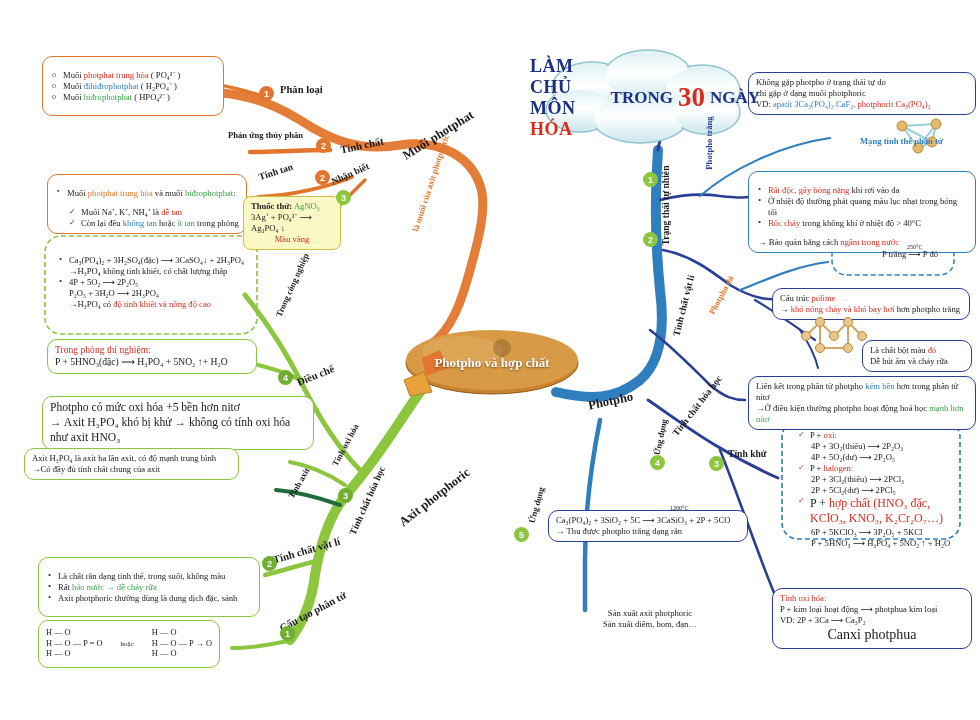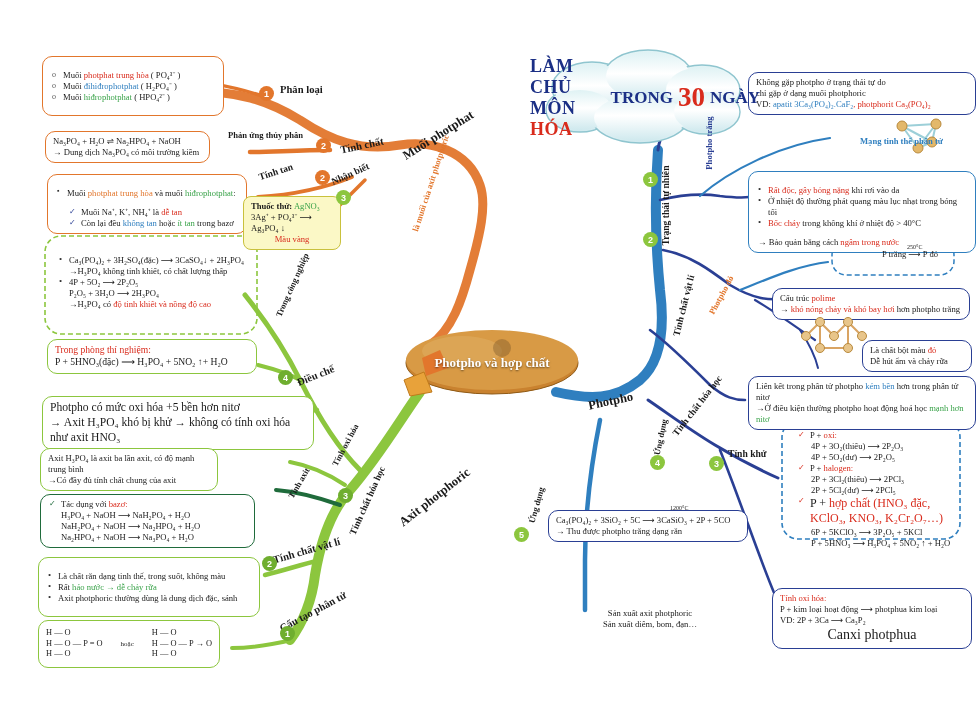--- a/index.html
+++ b/index.html
@@ -175,32 +175,28 @@
   </div>
 
   <div class="box bx-orange t9" style="left:42px;top:56px;width:182px;">
     <ul class="circ">
       <li><span>Muối </span><span class="red">photphat trung hòa</span><span> ( PO₄³⁻ )</span></li>
       <li><span>Muối </span><span class="blue">đihiđrophotphat</span><span> ( H₂PO₄⁻ )</span></li>
       <li><span>Muối </span><span class="green">hiđrophotphat</span><span> ( HPO₄²⁻ )</span></li>
     </ul>
   </div>
 
-  <div class="box bx-orange t9" style="left:45px;top:131px;width:165px;">
-    <div>Na₃PO₄  +  H₂O  ⇌  Na₂HPO₄  +  NaOH</div>
-    <div>→ Dung dịch Na₃PO₄ có môi trường kiềm</div>
-  </div>
 
   <div class="box bx-orange t9" style="left:47px;top:174px;width:200px;">
     <ul class="sq">
       <li><span>Muối </span><span class="orange">photphat trung hòa</span><span> và muối </span><span class="green">hiđrophotphat</span><span>:</span></li>
     </ul>
     <ul class="chk" style="padding-left:26px;">
       <li><span>Muối Na⁺, K⁺, NH₄⁺ là </span><span class="red">dễ tan</span></li>
-      <li><span>Còn lại đều </span><span class="blue">không tan</span><span> hoặc </span><span class="green">ít tan</span><span> trong bazơ</span></li>
+      <li><span>Còn lại đều </span><span class="blue">không tan</span><span> hoặc </span><span class="green">ít tan</span><span> trong phòng</span></li>
     </ul>
   </div>
 
   <div class="box bx-yellow t9" style="left:243px;top:196px;width:98px;">
     <div><b>Thuốc thử:</b> <span class="green">AgNO₃</span></div>
     <div>3Ag⁺ + PO₄³⁻ ⟶ Ag₃PO₄ ↓</div>
     <div style="text-align:center;" class="red">Màu vàng</div>
   </div>
 
   <div class="box bx-none t9" style="left:50px;top:242px;width:205px;">
@@ -220,33 +216,25 @@
   <div class="box bx-green t10" style="left:47px;top:339px;width:210px;">
     <div class="red">Trong phòng thí nghiệm:</div>
     <div>P  +  5HNO₃(đặc)  ⟶  H₃PO₄ + 5NO₂ ↑+ H₂O</div>
   </div>
 
   <div class="box bx-green t12" style="left:42px;top:396px;width:272px;">
     <div>Photpho có mức oxi hóa +5 bền hơn nitơ</div>
     <div>→ Axit H₃PO₄ khó bị khử → không có tính oxi hóa như axit HNO₃</div>
   </div>
 
-  <div class="box bx-green t9" style="left:40px;top:448px;width:178px;">
+  <div class="box bx-green t9" style="left:24px;top:448px;width:215px;">
     <div>Axit H₃PO₄ là axit ba lần axit, có độ mạnh trung bình</div>
     <div>→Có đầy đủ tính chất chung của axit</div>
   </div>
 
-  <div class="box bx-dgreen t9" style="left:40px;top:494px;width:215px;">
-    <ul class="chk chkdg">
-      <li><span>Tác dụng với </span><span class="red">bazơ:</span></li>
-    </ul>
-    <div style="padding-left:13px;">H₃PO₄       +   NaOH  ⟶  NaH₂PO₄  +  H₂O</div>
-    <div style="padding-left:13px;">NaH₂PO₄  +   NaOH  ⟶  Na₂HPO₄  +  H₂O</div>
-    <div style="padding-left:13px;">Na₂HPO₄  +   NaOH  ⟶  Na₃PO₄     +  H₂O</div>
-  </div>
 
   <div class="box bx-green t9" style="left:38px;top:557px;width:222px;">
     <ul class="dot">
       <li><span>Là chất rắn dạng tinh thể, trong suốt, không màu</span></li>
       <li><span>Rất </span><span class="green">háo nước → dễ chảy rữa</span></li>
       <li><span>Axit photphoric thường dùng là dung dịch đặc, sánh</span></li>
     </ul>
   </div>
 
   <div class="box bx-green t10" style="left:38px;top:620px;width:182px;height:48px;">

